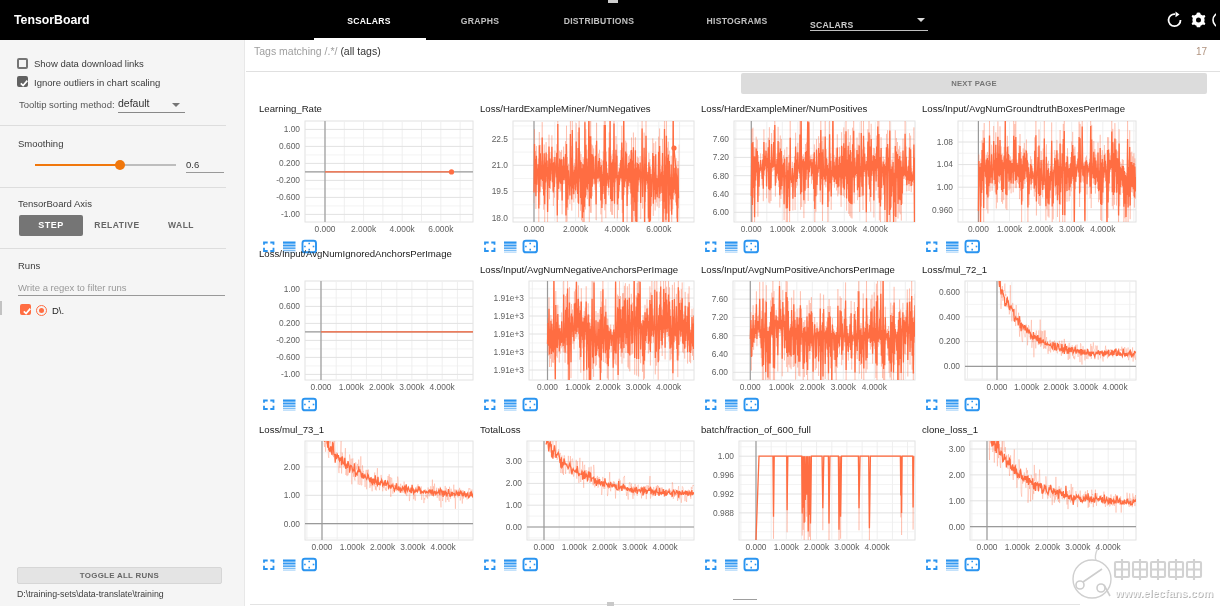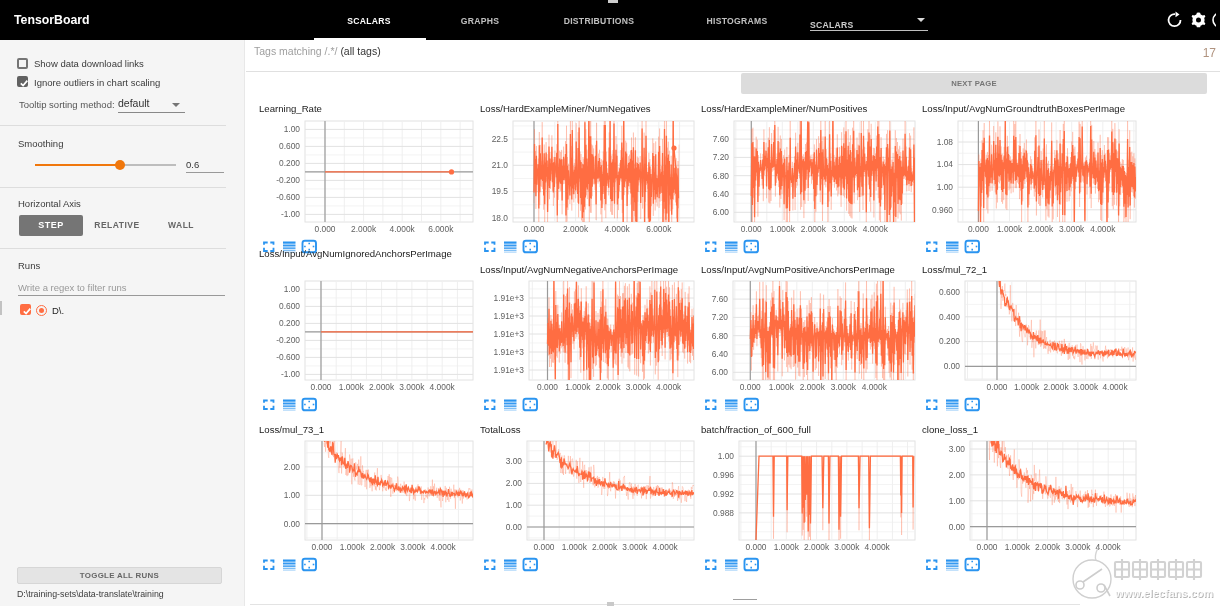--- a/index.html
+++ b/index.html
@@ -81,21 +81,21 @@
   <div style="position:absolute;left:118px;top:71.5px;width:67px;height:1px;background:#888"></div>
   <div style="position:absolute;left:172px;top:62.5px;width:0;height:0;border-left:4px solid transparent;border-right:4px solid transparent;border-top:4px solid #757575"></div>
   <div class="divider" style="top:85px"></div>
   <div class="slabel" style="left:18px;top:97.5px">Smoothing</div>
   <div style="position:absolute;left:35px;top:123.5px;width:85px;height:2px;background:#f0770c"></div>
   <div style="position:absolute;left:120px;top:123.5px;width:56px;height:2px;background:#bdbdbd"></div>
   <div style="position:absolute;left:115px;top:119.5px;width:10px;height:10px;border-radius:50%;background:#f0770c"></div>
   <div class="slabel" style="left:186px;top:118.5px;color:#333">0.6</div>
   <div style="position:absolute;left:186px;top:131.5px;width:38px;height:1px;background:#999"></div>
   <div class="divider" style="top:147px"></div>
-  <div class="slabel" style="left:18px;top:157.5px">Horizontal Axis</div>
+  <div class="slabel" style="left:18px;top:157.5px">TensorBoard Axis</div>
   <div id="stepbtn">STEP</div>
   <div class="segbtn" style="left:85px">RELATIVE</div>
   <div class="segbtn" style="left:149px">WALL</div>
   <div class="divider" style="top:208px"></div>
   <div class="slabel" style="left:18px;top:219.5px">Runs</div>
   <div class="slabel" style="left:18px;top:241.5px;color:#999">Write a regex to filter runs</div>
   <div style="position:absolute;left:18px;top:255px;width:207px;height:1px;background:#999"></div>
   <div class="cb orange" style="left:20px;top:263.5px">
         <svg width="12" height="12" style="position:absolute;left:-1px;top:-1px">
           <path d="M2.8,6.3 L5.1,8.6 L9.3,3.6" stroke="#fff" stroke-width="1.7" fill="none"></path>
@@ -103,21 +103,21 @@
       </div>
   <div style="position:absolute;left:36px;top:264.5px;width:11px;height:11px;border:1.5px solid #ff6d42;border-radius:50%"></div>
   <div style="position:absolute;left:39px;top:267.5px;width:5px;height:5px;background:#ff6d42;border-radius:50%"></div>
   <div class="slabel" style="left:52px;top:264.5px;font-size:9.5px;color:#222">D\.</div>
   <div style="position:absolute;left:0;top:261px;width:2px;height:14px;background:#c2c2c2"></div>
   <div id="toggleall">TOGGLE ALL RUNS</div>
   <div class="slabel" style="left:17px;top:549px;font-size:8.8px;color:#3c3c3c">D:\training-sets\data-translate\training</div>
 </div>
 <div id="tagsbar">
   <span style="position:absolute;left:8px;top:5px;font-size:10.5px;color:#9e9e9e">Tags matching /.*/ <span style="color:#333">(all tags)</span></span>
-  <span style="position:absolute;right:4px;top:6px;font-size:12px;color:#b0937f">17</span>
+  <span style="position:absolute;right:13px;top:6px;font-size:10px;color:#b0937f">17</span>
 </div>
 <div id="nextpage">NEXT PAGE</div>
 <div class="ctitle" style="left:259px;top:102.5px">Learning_Rate</div>
 <svg style="position:absolute;left:246px;top:109px" width="228" height="147" font-family="'Liberation Sans',sans-serif">
 <rect x="59" y="12" width="168" height="101" fill="none" stroke="#e2e2e2" stroke-width="1"></rect>
 <line x1="79.0" y1="12" x2="79.0" y2="113" stroke="#efefef" stroke-width="1"></line>
 <line x1="98.3" y1="12" x2="98.3" y2="113" stroke="#efefef" stroke-width="1"></line>
 <line x1="117.6" y1="12" x2="117.6" y2="113" stroke="#efefef" stroke-width="1"></line>
 <line x1="136.9" y1="12" x2="136.9" y2="113" stroke="#efefef" stroke-width="1"></line>
 <line x1="156.2" y1="12" x2="156.2" y2="113" stroke="#efefef" stroke-width="1"></line>

